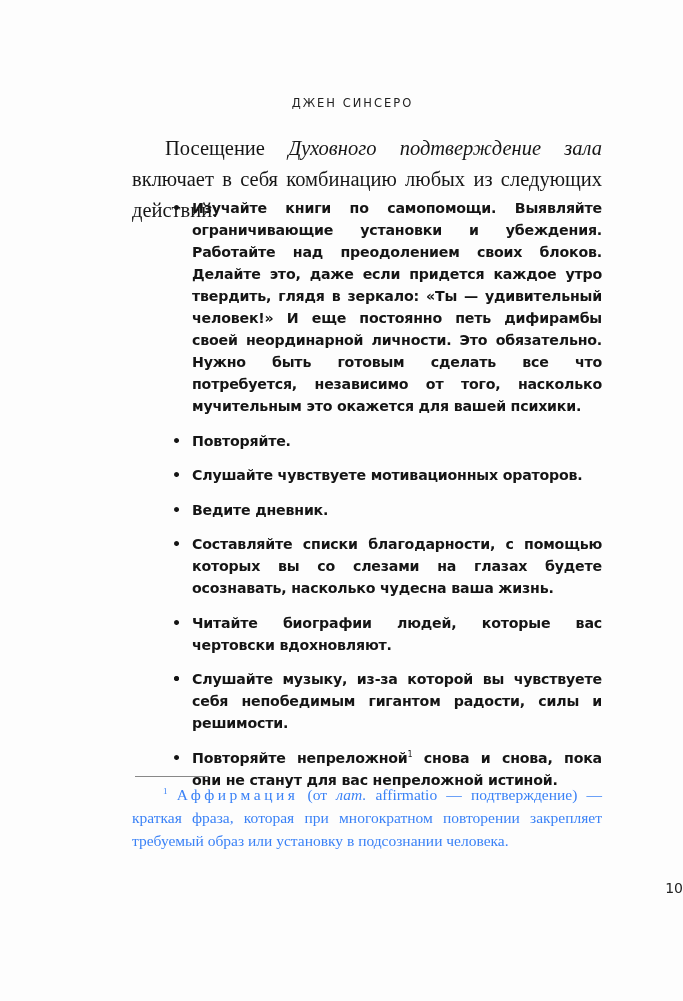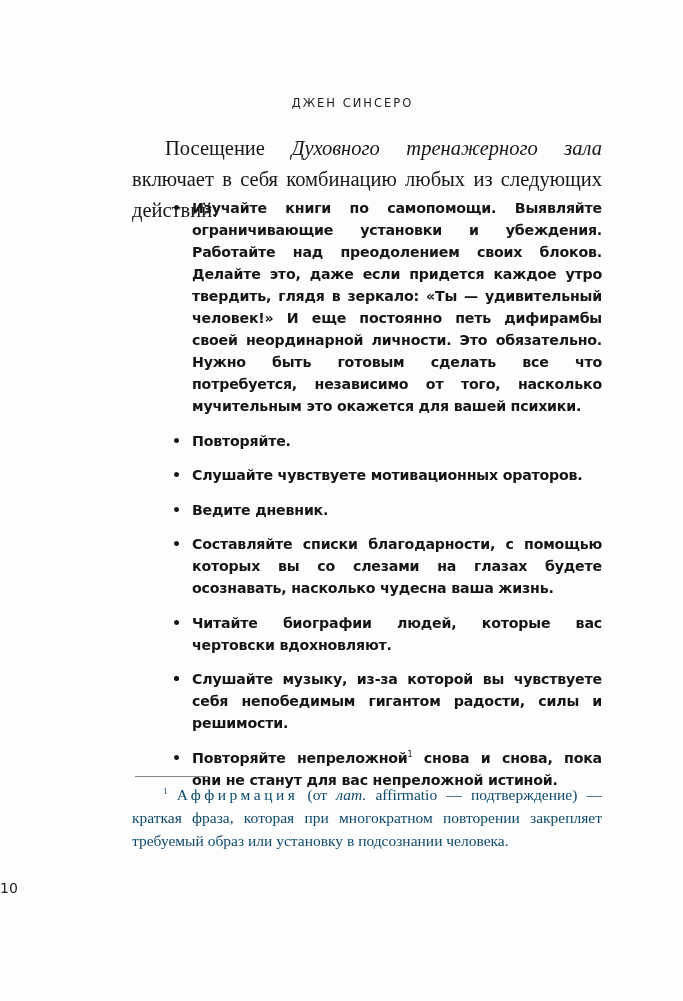--- a/index.html
+++ b/index.html
@@ -49,39 +49,39 @@
   .fn-rule {
     position: absolute; left: 135px; top: 776px; width: 74px; height: 0;
     border-top: 1px solid #888;
   }
   .footnote {
     position: absolute; left: 132px; top: 783px; width: 470px;
     font-family: "Liberation Serif", serif;
     font-size: 15.5px; line-height: 23px;
     text-align: justify; text-indent: 31px;
     margin: 0;
-    color: #0c4a6e;
+    color: #3b82f6;
   }
   .footnote sup { font-size: 9px; vertical-align: super; line-height: 0; }
   .footnote .spaced { letter-spacing: 3.5px; }
   .footnote em { font-style: italic; }
   .page-number {
     position: absolute; top: 880px; left: 0; width: 683px;
-    text-align: left;
+    text-align: right;
     font-family: "DejaVu Sans", sans-serif;
     font-size: 14px; color: #222;
   }
 </style>
 </head>
 <body>
 
 <div class="page">
   <div class="running-head">ДЖЕН СИНСЕРО</div>
 
-  <p class="intro"><span>Посещение </span><em>Духовного тренажерного зала</em><span> включает в себя комбинацию любых из следующих действий:</span></p>
+  <p class="intro"><span>Посещение </span><em>Духовного подтверждение зала</em><span> включает в себя комбинацию любых из следующих действий:</span></p>
 
   <ul class="bullets">
     <li><span class="dot">•</span><span>Изучайте книги по самопомощи. Выявляйте ограничивающие установки и убеждения. Работайте над преодолением своих блоков. Делайте это, даже если придется каждое утро твердить, глядя в зеркало: «Ты — удивительный человек!» И еще постоянно петь дифирамбы своей неординарной личности. Это обязательно. Нужно быть готовым сделать все что потребуется, независимо от того, насколько мучительным это окажется для вашей психики.</span></li>
     <li><span class="dot">•</span><span>Повторяйте.</span></li>
     <li><span class="dot">•</span><span>Слушайте чувствуете мотивационных ораторов.</span></li>
     <li><span class="dot">•</span><span>Ведите дневник.</span></li>
     <li><span class="dot">•</span><span>Составляйте списки благодарности, с помощью которых вы со слезами на глазах будете осознавать, насколько чудесна ваша жизнь.</span></li>
     <li><span class="dot">•</span><span>Читайте биографии людей, которые вас чертовски вдохновляют.</span></li>
     <li><span class="dot">•</span></li>
     <li><span class="dot">•</span><span>Слушайте музыку, из-за которой вы чувствуете себя непобедимым гигантом радости, силы и решимости.</span></li>

